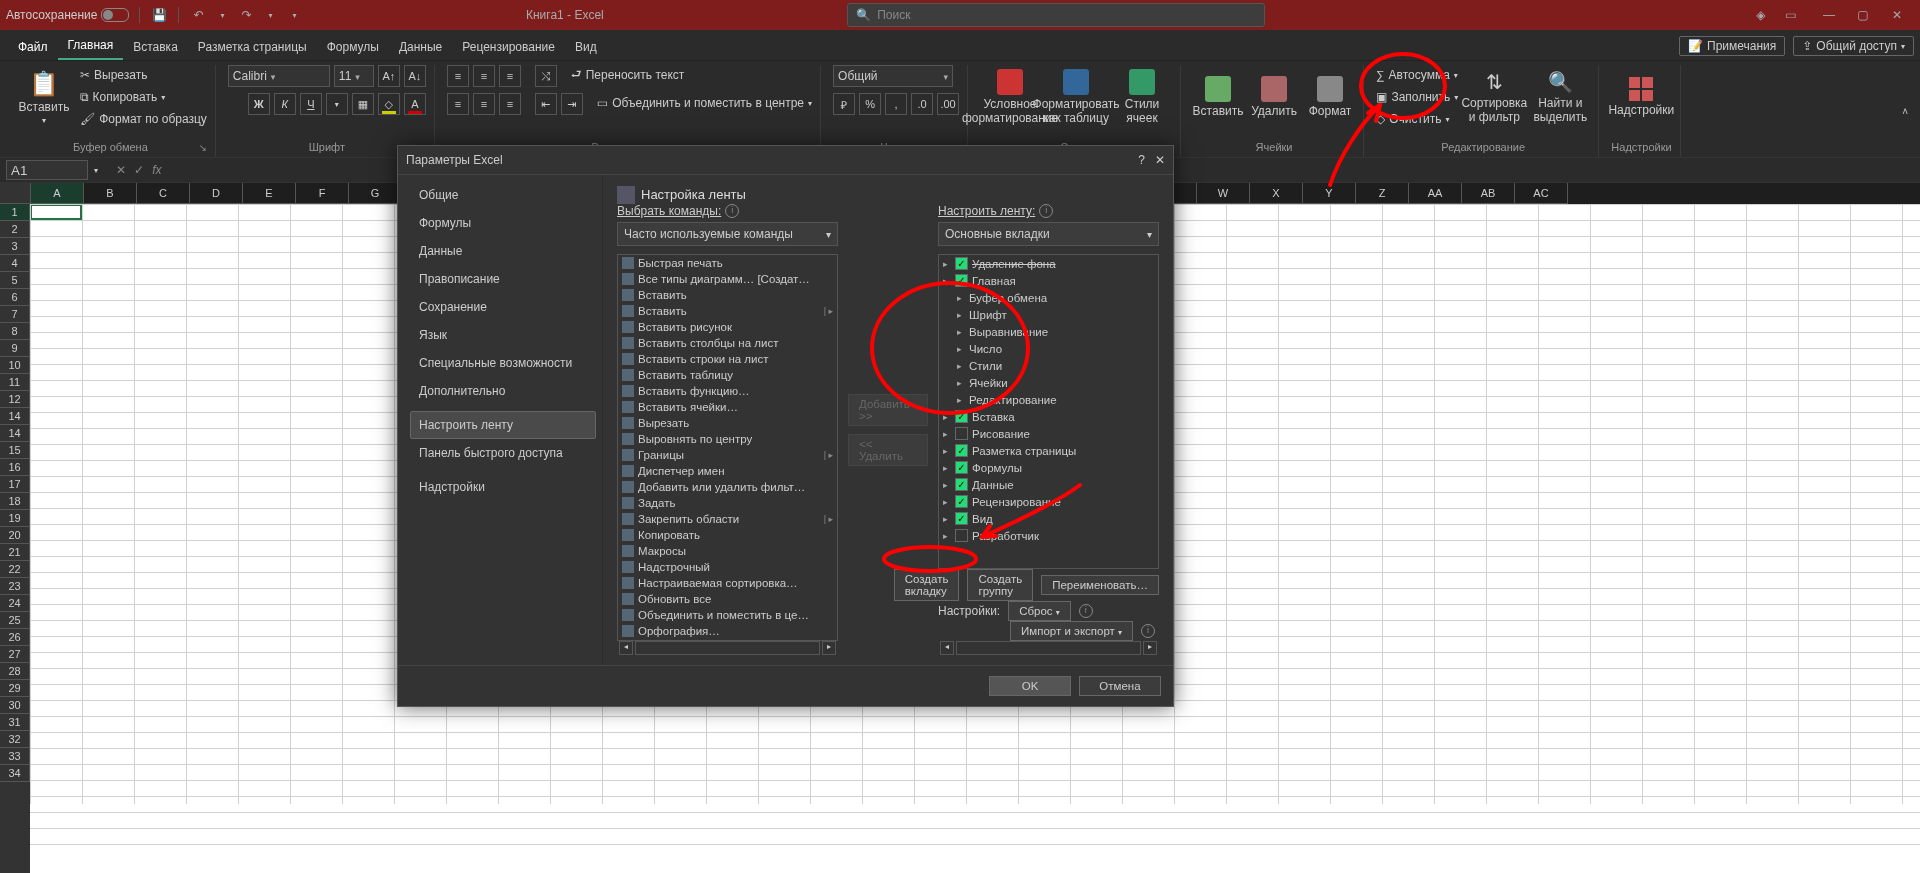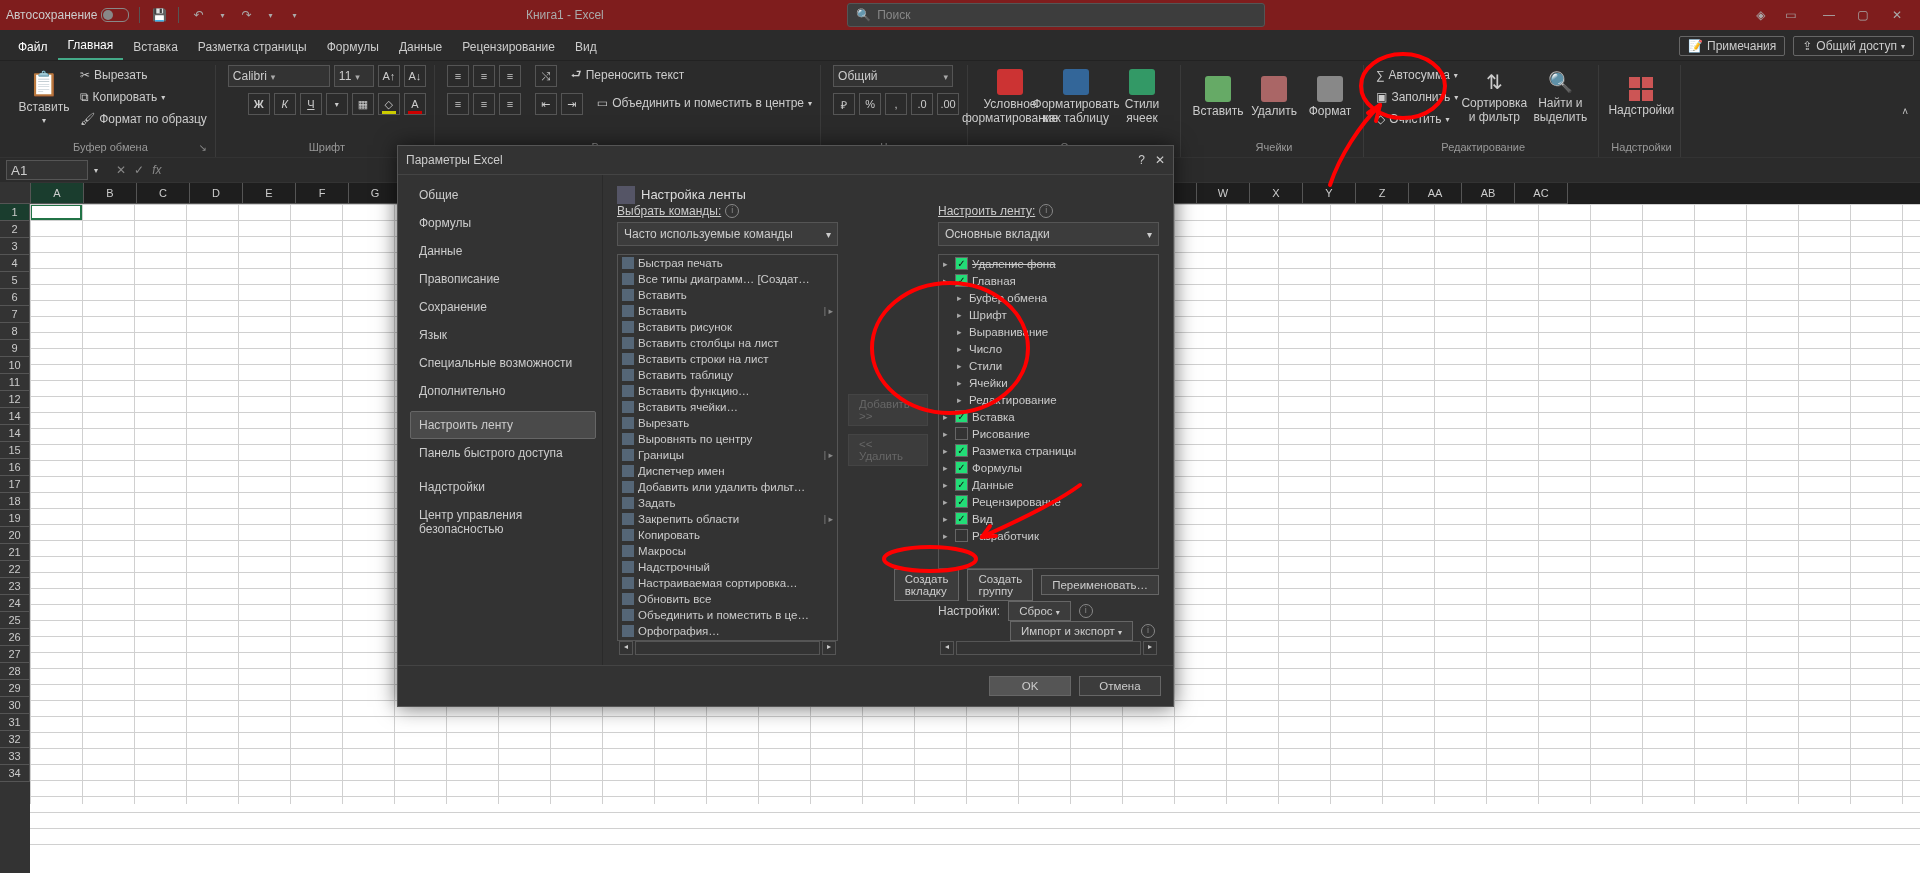--- a/index.html
+++ b/index.html
@@ -522,21 +522,20 @@
       <div class="cat">Правописание</div>
       <div class="cat">Сохранение</div>
       <div class="cat">Язык</div>
       <div class="cat">Специальные возможности</div>
       <div class="cat">Дополнительно</div>
       <div style="height:6px;"></div>
       <div class="cat sel">Настроить ленту</div>
       <div class="cat">Панель быстрого доступа</div>
       <div style="height:6px;"></div>
       <div class="cat">Надстройки</div>
-      <div class="cat">Центр управления безопасностью</div>
     </div>
     <div class="dlg-right">
       <div style="display:flex;align-items:center;gap:6px;">
         <span style="width:18px;height:18px;background:#556;display:inline-block;"></span>
         <h2 style="margin:2px 0;">Настройка ленты</h2>
       </div>
       <div class="dlg-cols">
         <div class="col-l">
           <div class="lbl-with-i">
               <span style="text-decoration:underline;">Выбрать команды:</span>

